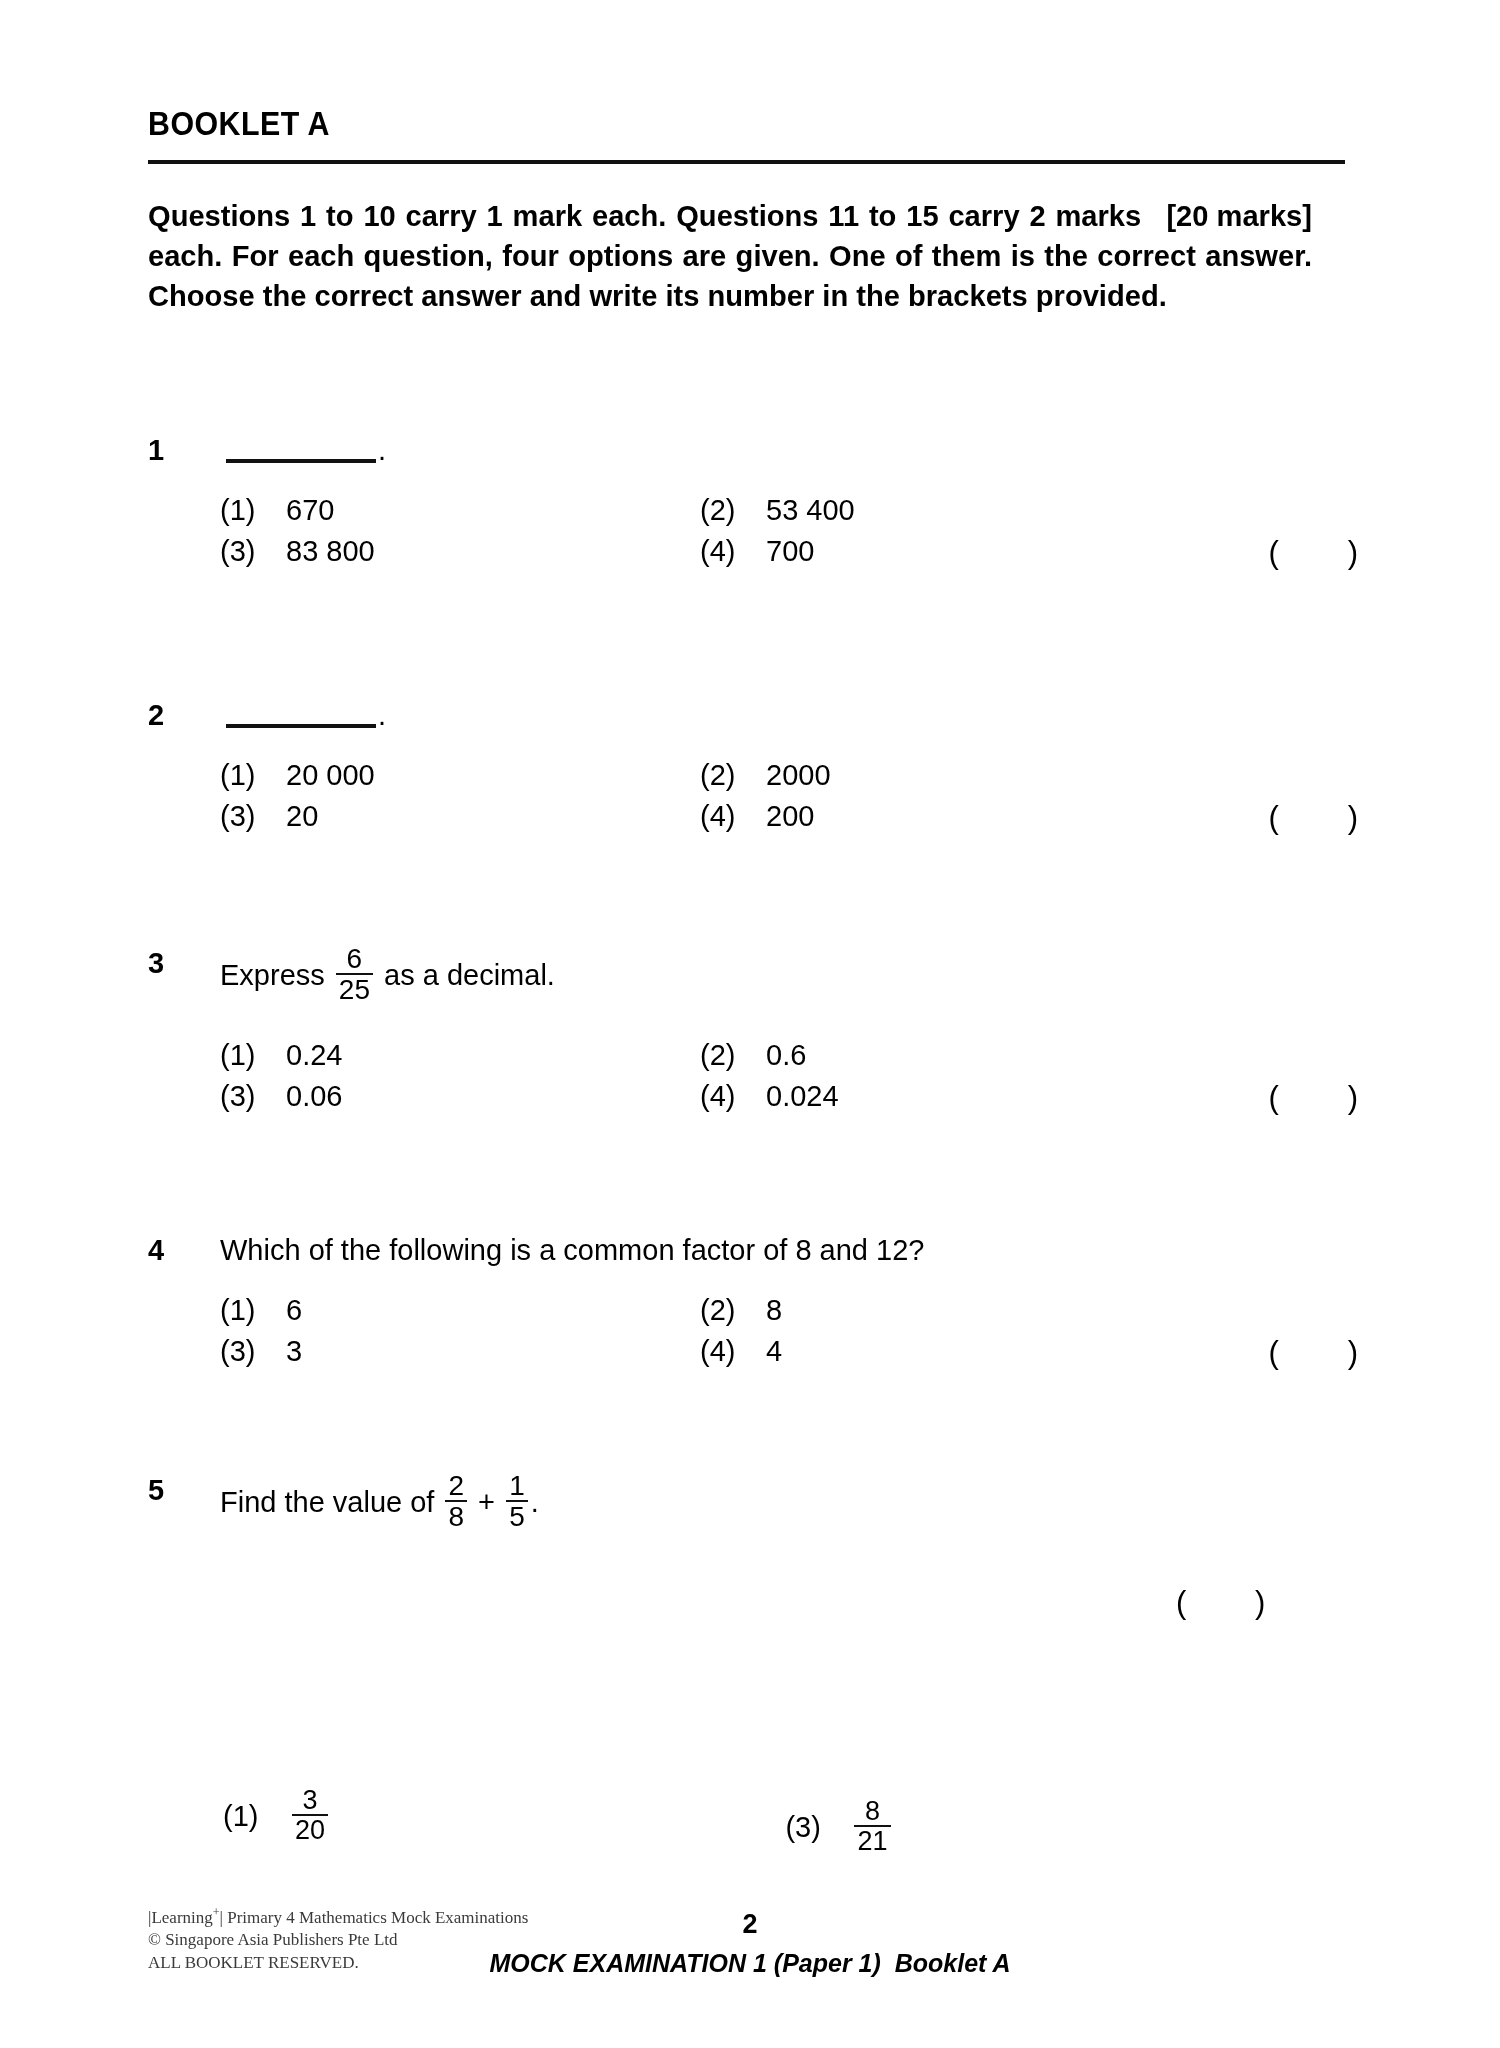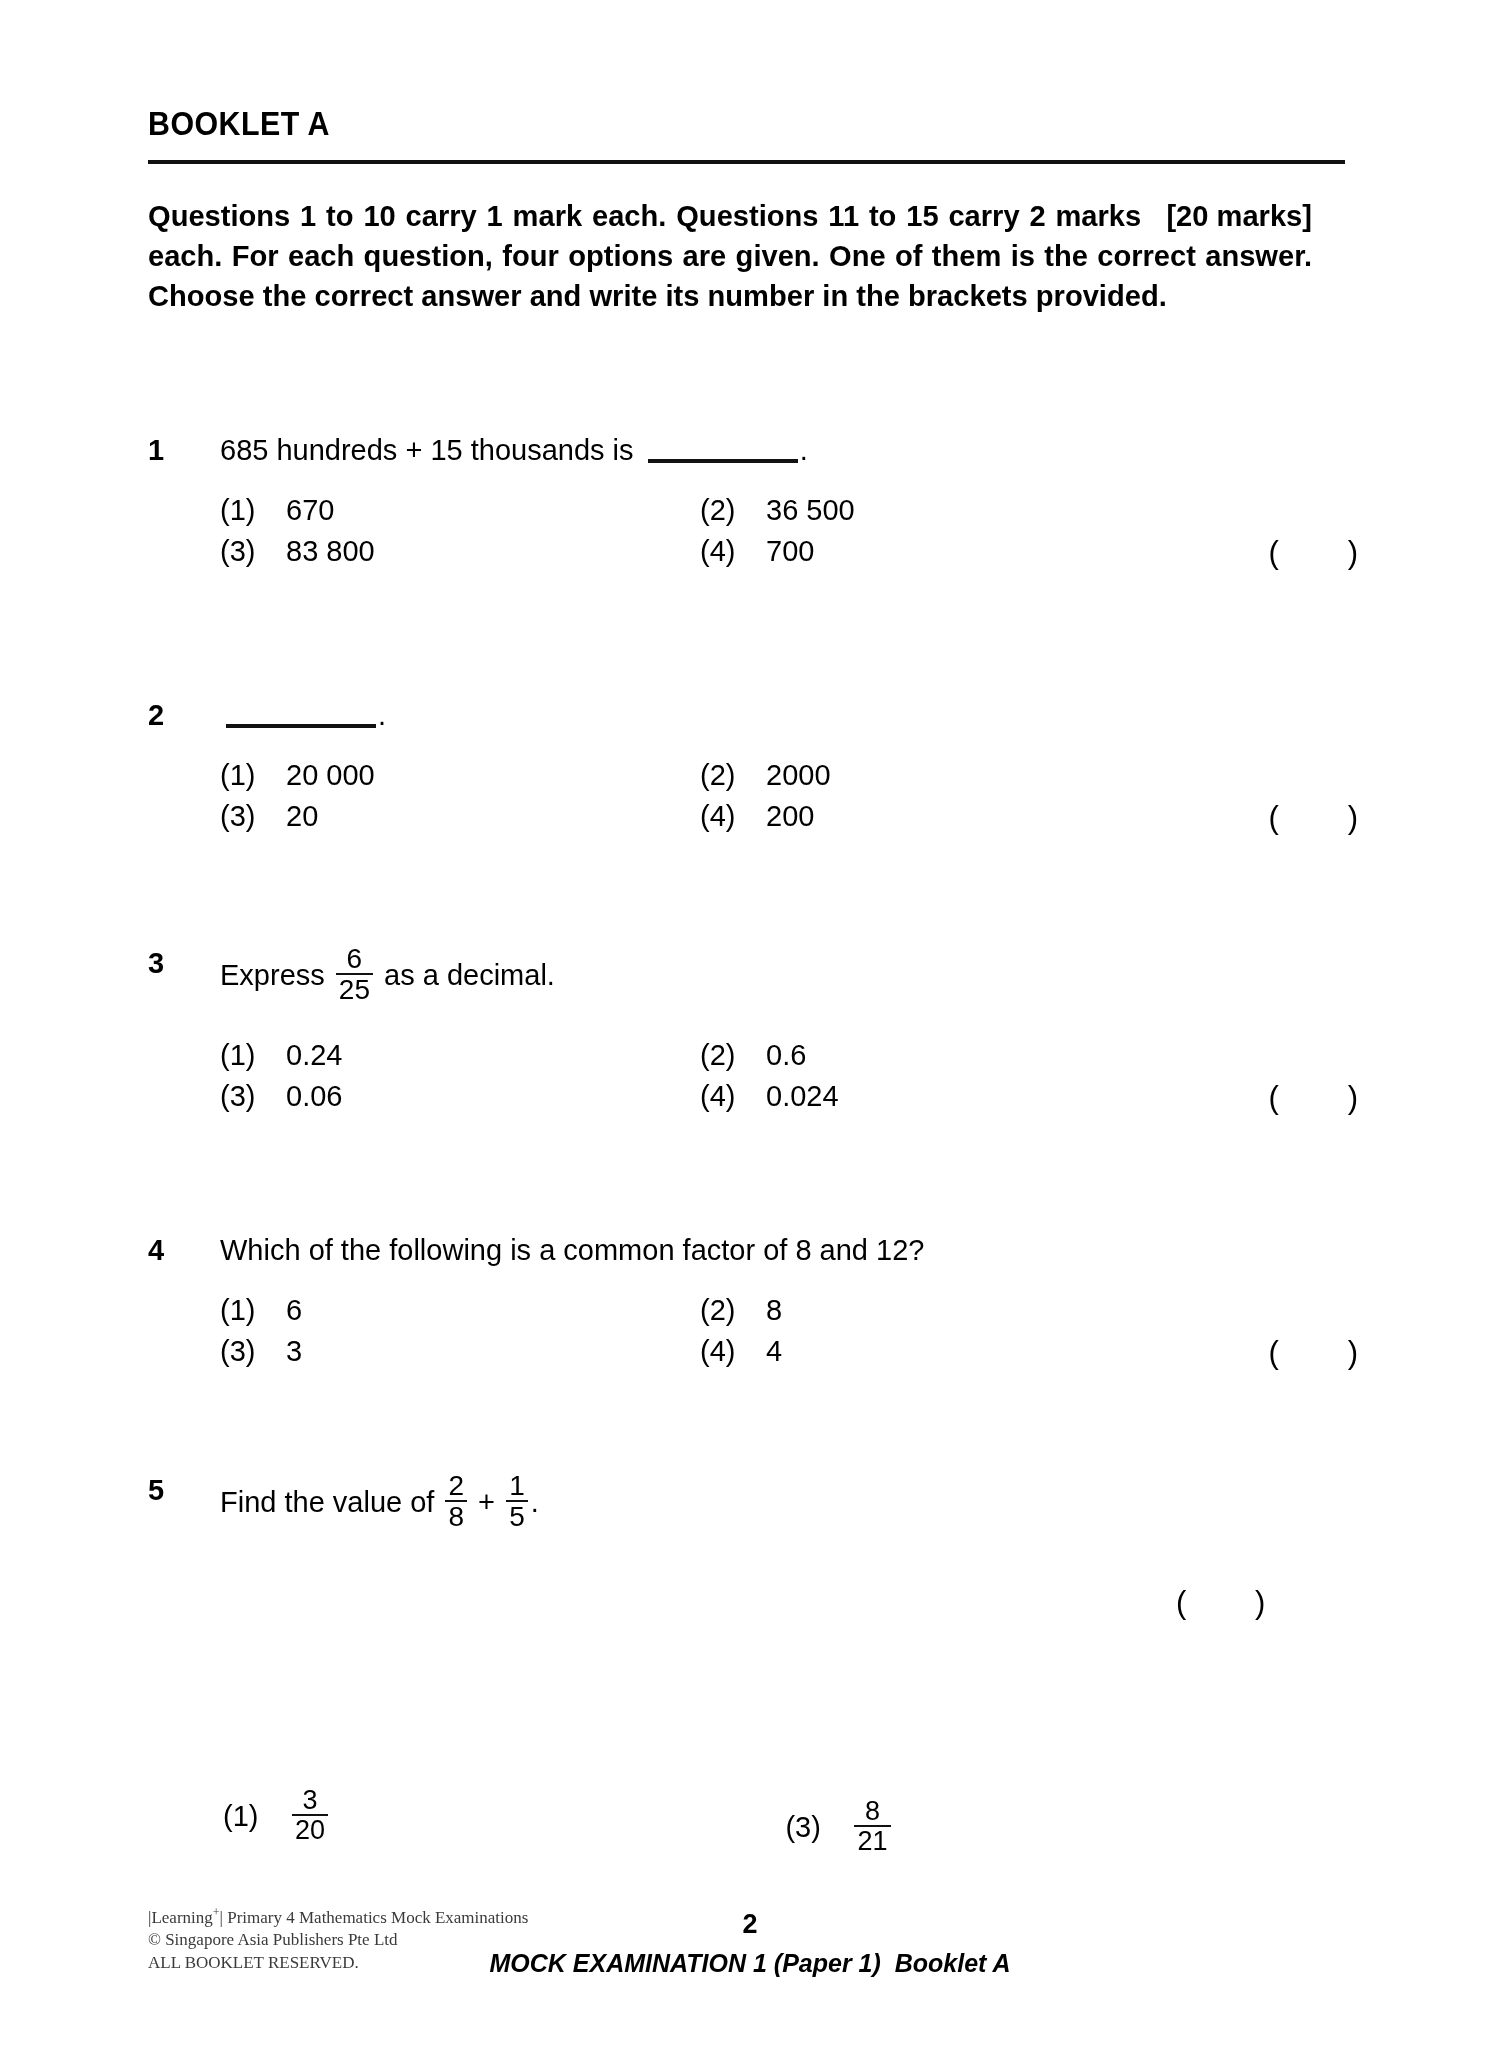--- a/index.html
+++ b/index.html
@@ -210,34 +210,33 @@
     <p>
       <span class="marks">[20 marks]</span>
       <span>Questions 1 to 10 carry 1 mark each. Questions 11 to 15 carry 2 marks each. For each question, four options are given. One of them is the correct answer. Choose the correct answer and write its number in the brackets provided.</span>
     </p>
   </div>
 
   <div class="question" style="top: 432px;">
     <div class="q-stem">
       <div class="q-num">1</div>
       <div class="q-text">
-        <span>685 hundreds + 15 thousands is </span>
         <span class="blank-line"></span>
         <span>.</span>
       </div>
     </div>
     <div class="options">
       <div class="opt-row first">
         <div class="opt left">
           <span class="opt-label">(1)</span>
           <span class="opt-val">670</span>
         </div>
         <div class="opt right">
           <span class="opt-label">(2)</span>
-          <span class="opt-val">36 500</span>
+          <span class="opt-val">53 400</span>
         </div>
       </div>
       <div class="opt-row">
         <div class="opt left">
           <span class="opt-label">(3)</span>
           <span class="opt-val">83 800</span>
         </div>
         <div class="opt right">
           <span class="opt-label">(4)</span>
           <span class="opt-val">700</span>

